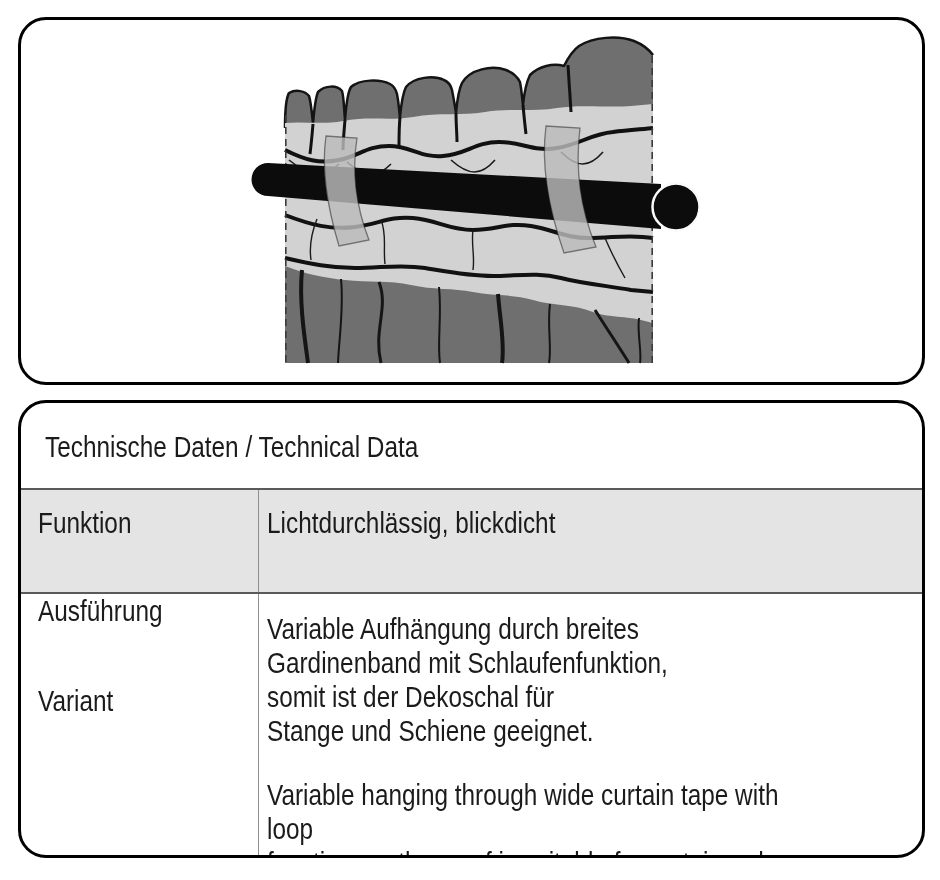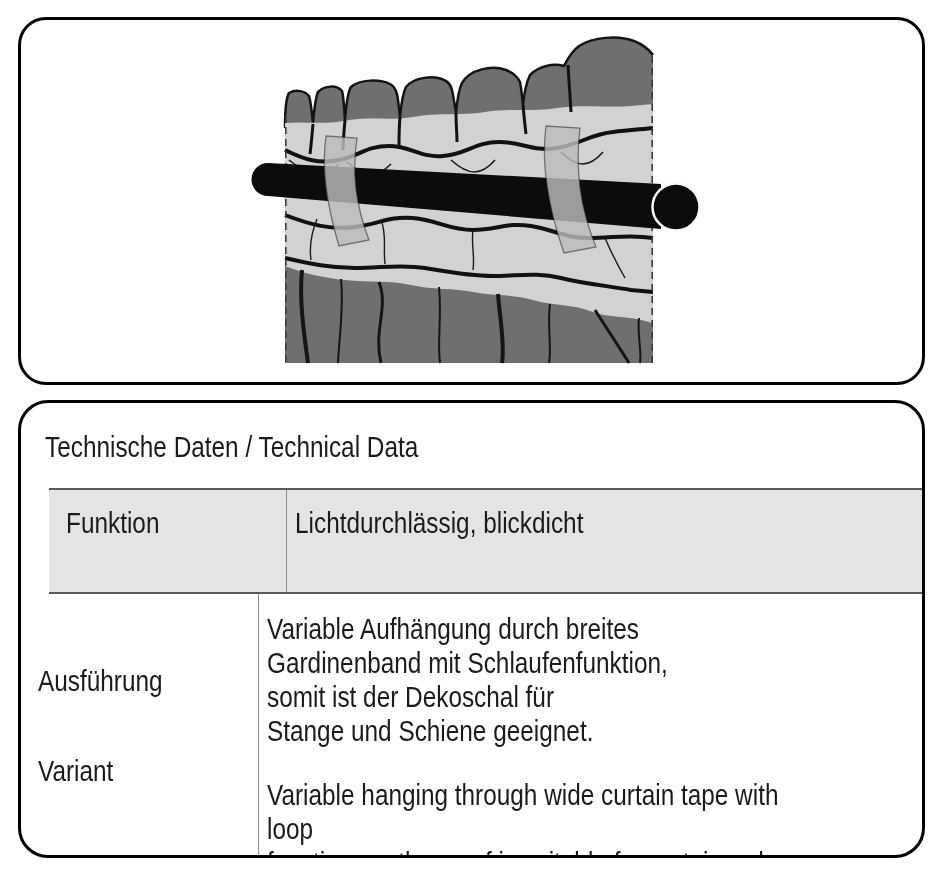--- a/index.html
+++ b/index.html
@@ -30,21 +30,20 @@
     height: 362px;
     overflow: hidden;
   }
   .panel-image svg {
     display: block;
   }
   .panel-table {
     top: 400px;
     height: 452px;
     overflow: hidden;
-    border-radius: 30px;
   }
 
   
   .cond {
     display: inline-block;
     transform: scaleX(0.84);
     transform-origin: 0 0;
     white-space: pre-line;
   }
 
@@ -60,21 +59,20 @@
     display: flex;
     box-sizing: border-box;
     font-size: 29px;
     line-height: 34px;
   }
   .trow-function {
     height: 106px;
     background: #e4e4e4;
     border-top: 2px solid #5a5a5a;
     border-bottom: 2px solid #5a5a5a;
-    margin-left: 28px;
   }
   .trow-variant {
     height: 261px;
   }
   .tcell {
     box-sizing: border-box;
   }
   .tcell-label {
     width: 238px;
     flex: 0 0 238px;
@@ -85,21 +83,21 @@
     flex: 1;
     padding: 16px 0 0 8px;
     text-decoration: underline;
   }
   .trow-variant .tcell-label {
     padding-top: 0;
   }
   .trow-variant .tcell-value {
     padding-top: 18px;
   }
-  .label2-de { margin-top: 70px; }
+  .label2-de { }
   .label2-en { margin-top: 56px; }
   .para-en   { margin-top: 30px; }
   .line, .para { display: block; }
 </style>
 </head>
 <body>
 
 <div class="canvas">
 
   <section class="panel panel-image">

